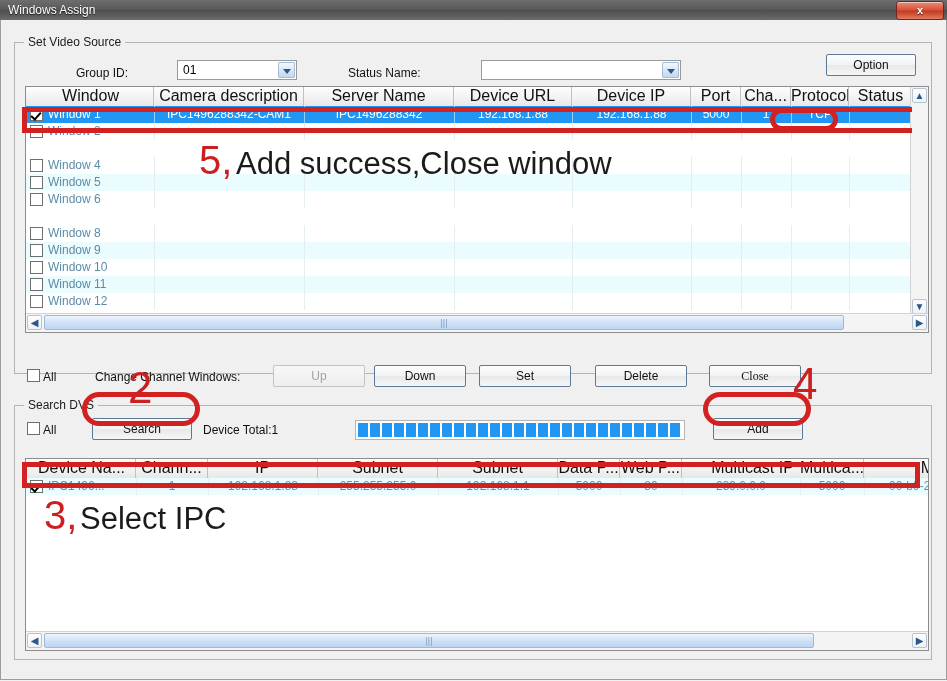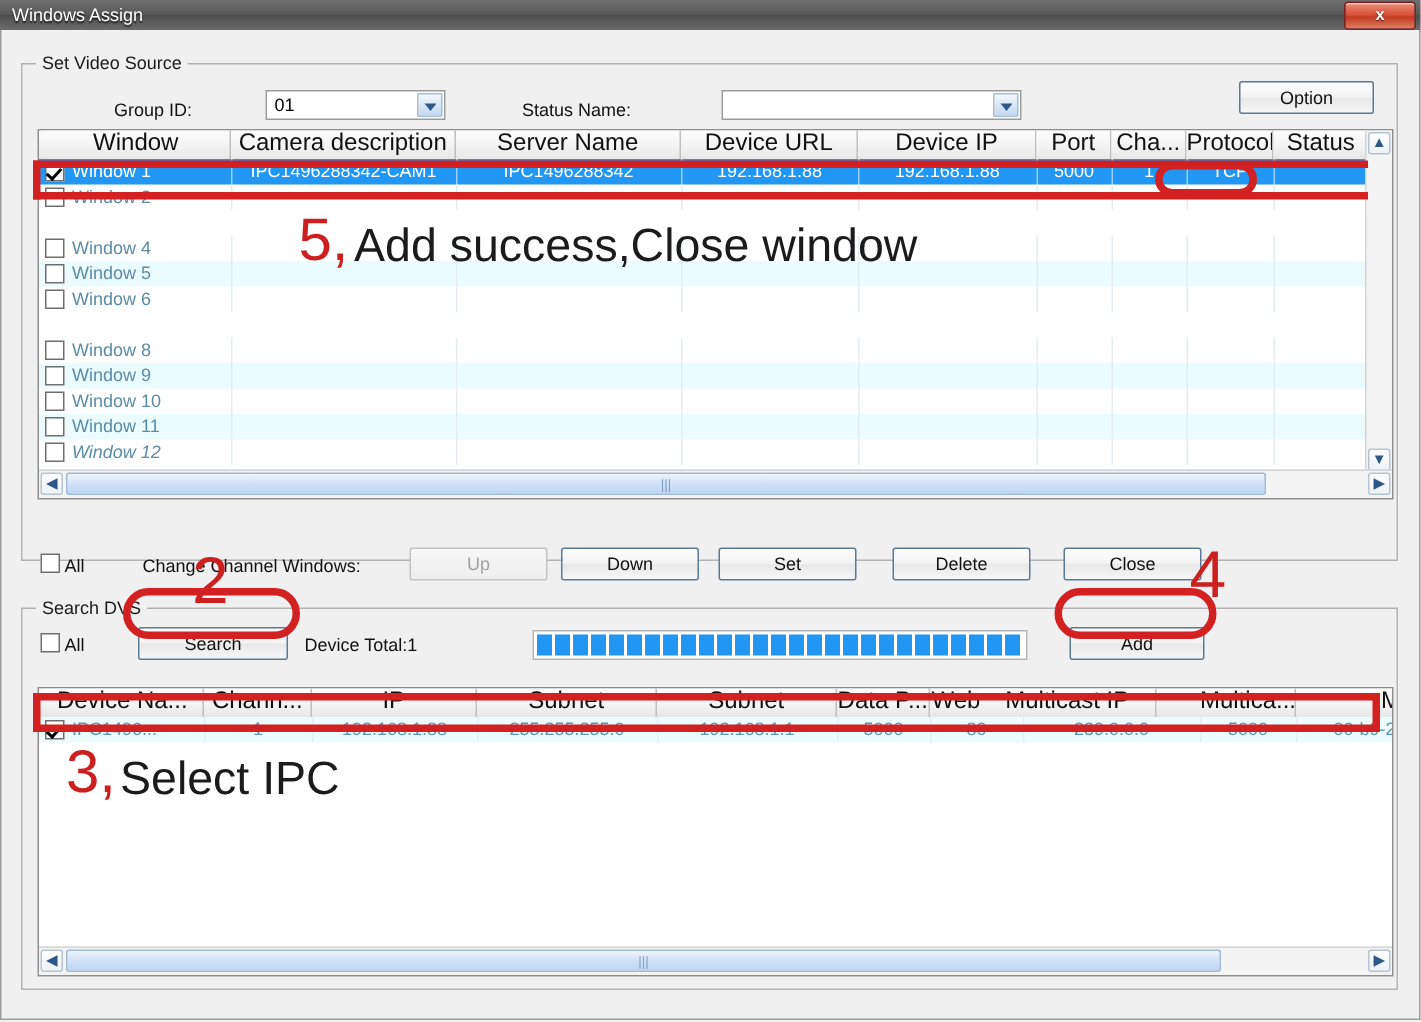--- a/index.html
+++ b/index.html
@@ -379,21 +379,21 @@
           <div class="lv-row" style="top: 187px;">
             <div class="lv-grid" style="left: 128px; height: 17px; background: rgb(228, 238, 240);"></div>
             <div class="lv-grid" style="left: 278px; height: 17px; background: rgb(228, 238, 240);"></div>
             <div class="lv-grid" style="left: 428px; height: 17px; background: rgb(228, 238, 240);"></div>
             <div class="lv-grid" style="left: 546px; height: 17px; background: rgb(228, 238, 240);"></div>
             <div class="lv-grid" style="left: 665px; height: 17px; background: rgb(228, 238, 240);"></div>
             <div class="lv-grid" style="left: 715px; height: 17px; background: rgb(228, 238, 240);"></div>
             <div class="lv-grid" style="left: 765px; height: 17px; background: rgb(228, 238, 240);"></div>
             <div class="lv-grid" style="left: 823px; height: 17px; background: rgb(228, 238, 240);"></div>
             <div class="cbx" style="left: 4px; top: 2px;"></div>
-            <div class="lv-cell winlabel" style="left: 22px; width: 106px; font-style: italic;">Window 12</div>
+            <div class="lv-cell winlabel" style="left: 22px; width: 106px;">Window 12</div>
             <div class="lv-cell ctr" style="left: 128px; width: 150px; color: rgb(95, 147, 173);"></div>
             <div class="lv-cell ctr" style="left: 278px; width: 150px; color: rgb(95, 147, 173);"></div>
             <div class="lv-cell ctr" style="left: 428px; width: 118px; color: rgb(95, 147, 173);"></div>
             <div class="lv-cell ctr" style="left: 546px; width: 119px; color: rgb(95, 147, 173);"></div>
             <div class="lv-cell ctr" style="left: 665px; width: 50px; color: rgb(95, 147, 173);"></div>
             <div class="lv-cell ctr" style="left: 715px; width: 50px; color: rgb(95, 147, 173);"></div>
             <div class="lv-cell ctr" style="left: 765px; width: 58px; color: rgb(95, 147, 173);"></div>
             <div class="lv-cell" style="left: 827px; width: 60px; color: rgb(95, 147, 173);"></div>
           </div>
         </div>
@@ -422,21 +422,21 @@
 
     <div class="cbx" style="left:26px;top:349px;"></div>
     <span class="lbl" style="left:42px;top:350px;">All</span>
 
     <span class="lbl" style="left:94px;top:350px;">Change Channel Windows:</span>
 
     <div class="btn disabled" style="left:272px;top:345px;width:92px;">Up</div>
     <div class="btn" style="left:373px;top:345px;width:92px;">Down</div>
     <div class="btn" style="left:478px;top:345px;width:92px;">Set</div>
     <div class="btn" style="left:594px;top:345px;width:92px;">Delete</div>
-    <div class="btn" style="left:708px;top:345px;width:92px;">Close</div>
+    <div class="btn" style="left:708px;top:345px;width:92px;font-family:Liberation Serif, serif;">Close</div>
 
     <div class="groupbox" style="left:13px;top:385px;width:916px;height:253px;">
       <span class="gb-label">Search DVS</span>
     </div>
 
     <div class="cbx" style="left:26px;top:402px;"></div>
     <span class="lbl" style="left:42px;top:403px;">All</span>
 
     <div class="btn" style="left:91px;top:398px;width:100px;">Search</div>
     <span class="lbl" style="left:202px;top:403px;">Device Total:1</span>
@@ -475,21 +475,21 @@
 
     <div class="lv" style="left:24px;top:438px;width:904px;height:193px;">
       <div class="lv-head" id="dvs-head">
           <div class="lv-th" style="left: 2px; width: 108px;">Device Na...</div>
           <div class="lv-th" style="left: 110px; width: 72px;">Chann...</div>
           <div class="lv-th" style="left: 182px; width: 110px;">IP</div>
           <div class="lv-th" style="left: 292px; width: 120px;">Subnet</div>
           <div class="lv-th" style="left: 412px; width: 120px;">Subnet</div>
           <div class="lv-th" style="left: 532px; width: 62px;">Data P...</div>
           <div class="lv-th" style="left: 594px; width: 62px;">Web  P...</div>
-          <div class="lv-th" style="left: 627px; width: 118px;">Multicast IP</div>
+          <div class="lv-th" style="left: 668px; width: 118px;">Multicast IP</div>
           <div class="lv-th" style="left: 774px; width: 64px;">Multica...</div>
           <div class="lv-th" style="left: 838px; width: 150px;">MAC</div>
         </div>
       <div id="dvs-body" style="position:absolute;left:0;top:19px;width:902px;height:155px;overflow:hidden;">
           <div class="lv-row alt" style="top: 0px;">
             <div class="lv-grid" style="left: 110px; height: 17px;"></div>
             <div class="lv-grid" style="left: 182px; height: 17px;"></div>
             <div class="lv-grid" style="left: 292px; height: 17px;"></div>
             <div class="lv-grid" style="left: 412px; height: 17px;"></div>
             <div class="lv-grid" style="left: 532px; height: 17px;"></div>

